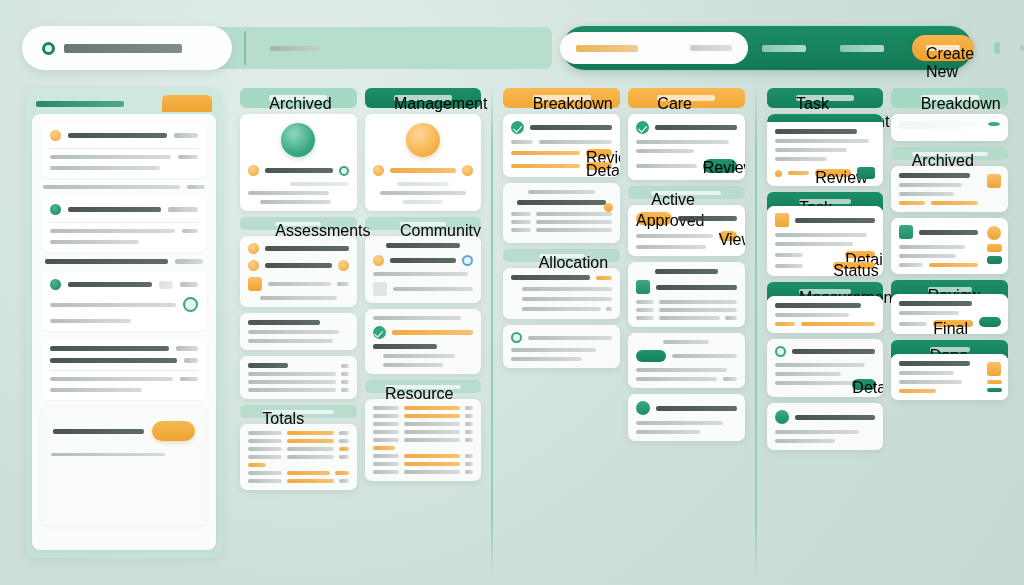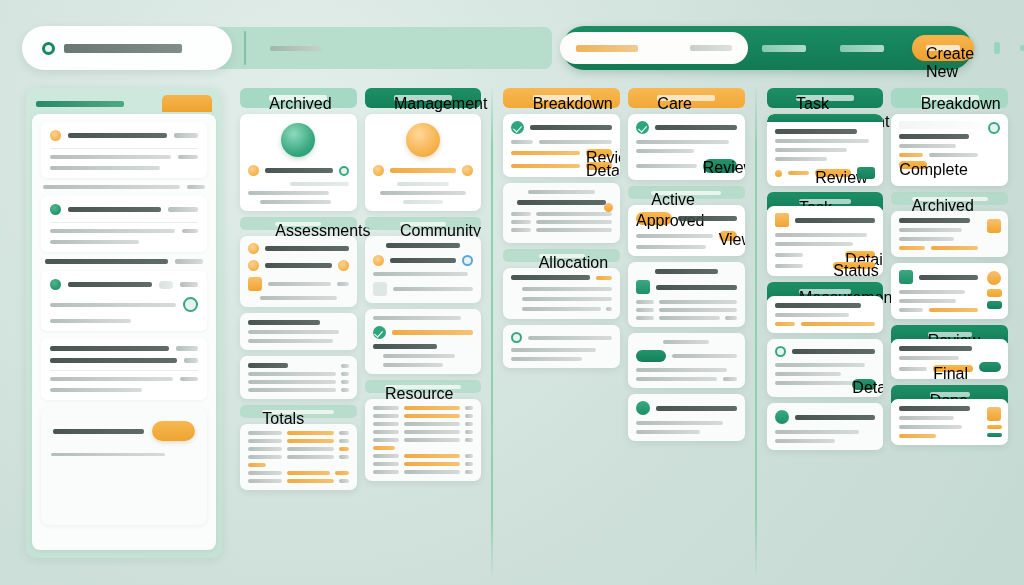--- a/index.html
+++ b/index.html
@@ -769,29 +769,20 @@
       <div class="col-head mint">
         <span class="ht">Breakdown</span>
       </div>
 
       <div class="card">
         <span class="t line white" style="width:100%;height:8px;"></span>
         <div class="rail">
           <span class="badge-circle" style="width:12px;height:12px;border-width:2px;margin:0;"></span>
           <span class="sq-icon grey"></span>
         </div>
-        <div style="padding-right:22px;">
-          <span class="t line strong" style="width:88%;">Summary Allocation Review</span>
-          <span class="t line" style="width:72%;">Reference measurement status detail</span>
-          <div class="card-title-row" style="margin:5px 0 4px;">
-            <span class="t orange" style="height:4px;width:24px;">Done</span>
-            <span class="t" style="height:4px;flex:1;">Allocation tracking summary row</span>
-          </div>
-          <span class="chip orange" style="width:28px;height:8px;border-radius:4px;">Complete</span>
-        </div>
       </div>
 
       <div class="col-subhead">
         <span class="ht" style="width:76px;">Archived Review Data</span>
       </div>
 
       <div class="card tinted">
         <div class="rail">
           <span class="sq-icon orange"></span>
           <span class="sq-icon grey"></span>

